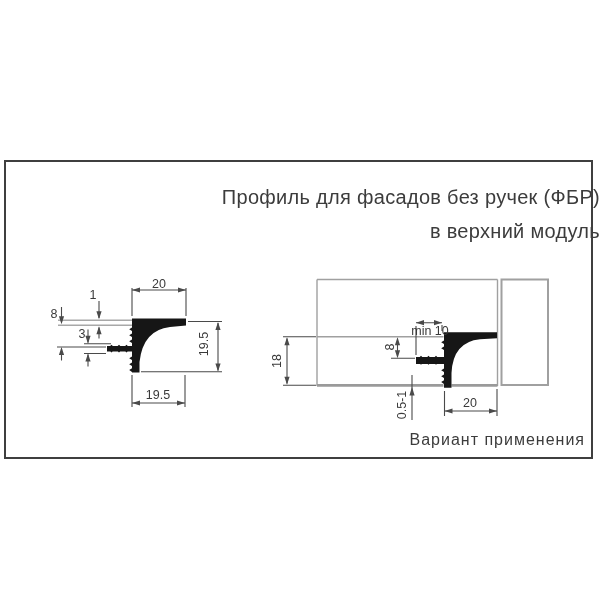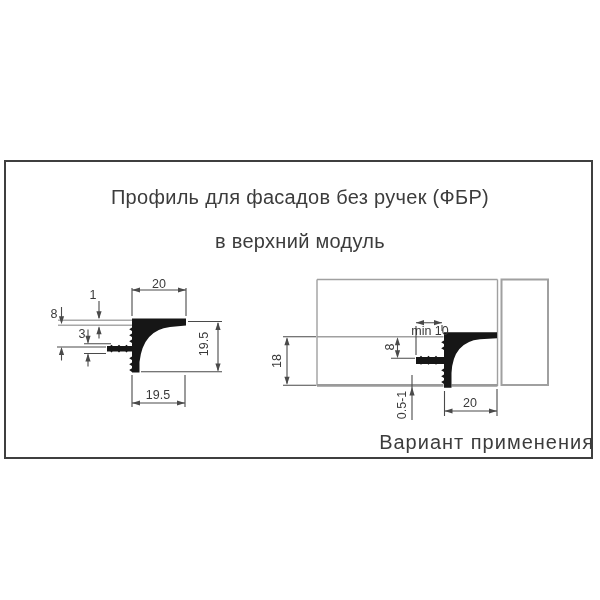--- a/index.html
+++ b/index.html
@@ -1,37 +1,37 @@
 <!DOCTYPE html>
 <html><head>
 <meta charset="utf-8">
 <style>
   html,body{margin:0;padding:0;background:#ffffff;}
   .canvas{
     position:relative;width:600px;height:600px;background:#ffffff;overflow:hidden;
     font-family:"Liberation Sans", sans-serif;color:#3a3a3a;
   }
   .title-line{
-    position:absolute;left:0;width:600px;text-align:center;
+    position:absolute;left:0;width:600px;text-align:right;
     font-size:20px;letter-spacing:.3px;color:#3c3c3c;
   }
   .title-line1{top:186px;}
-  .title-line2{top:230px;}
+  .title-line2{top:220px;}
   .frame{
     position:absolute;left:4px;top:160px;width:589px;height:299px;
     border:2px solid #3f3f3f;box-sizing:border-box;background:transparent;
   }
   .drawing-svg{position:absolute;left:0;top:0;width:600px;height:600px;}
   .dim-label{
     position:absolute;font-size:12.5px;color:#3a3a3a;white-space:nowrap;
     transform:translate(-50%,-50%);line-height:1;
   }
   .dim-label.rot{transform:translate(-50%,-50%) rotate(-90deg);}
   .caption{
-    position:absolute;top:431px;right:6px;font-size:20px;letter-spacing:1px;
+    position:absolute;top:431px;right:15px;font-size:16px;letter-spacing:1px;
     color:#3c3c3c;white-space:nowrap;
   }
 </style>
 </head>
 <body>
 
 <div class="canvas">
 
   <div class="title-line title-line1">Профиль для фасадов без ручек (ФБР)</div>
   <div class="title-line title-line2">в верхний модуль</div>

